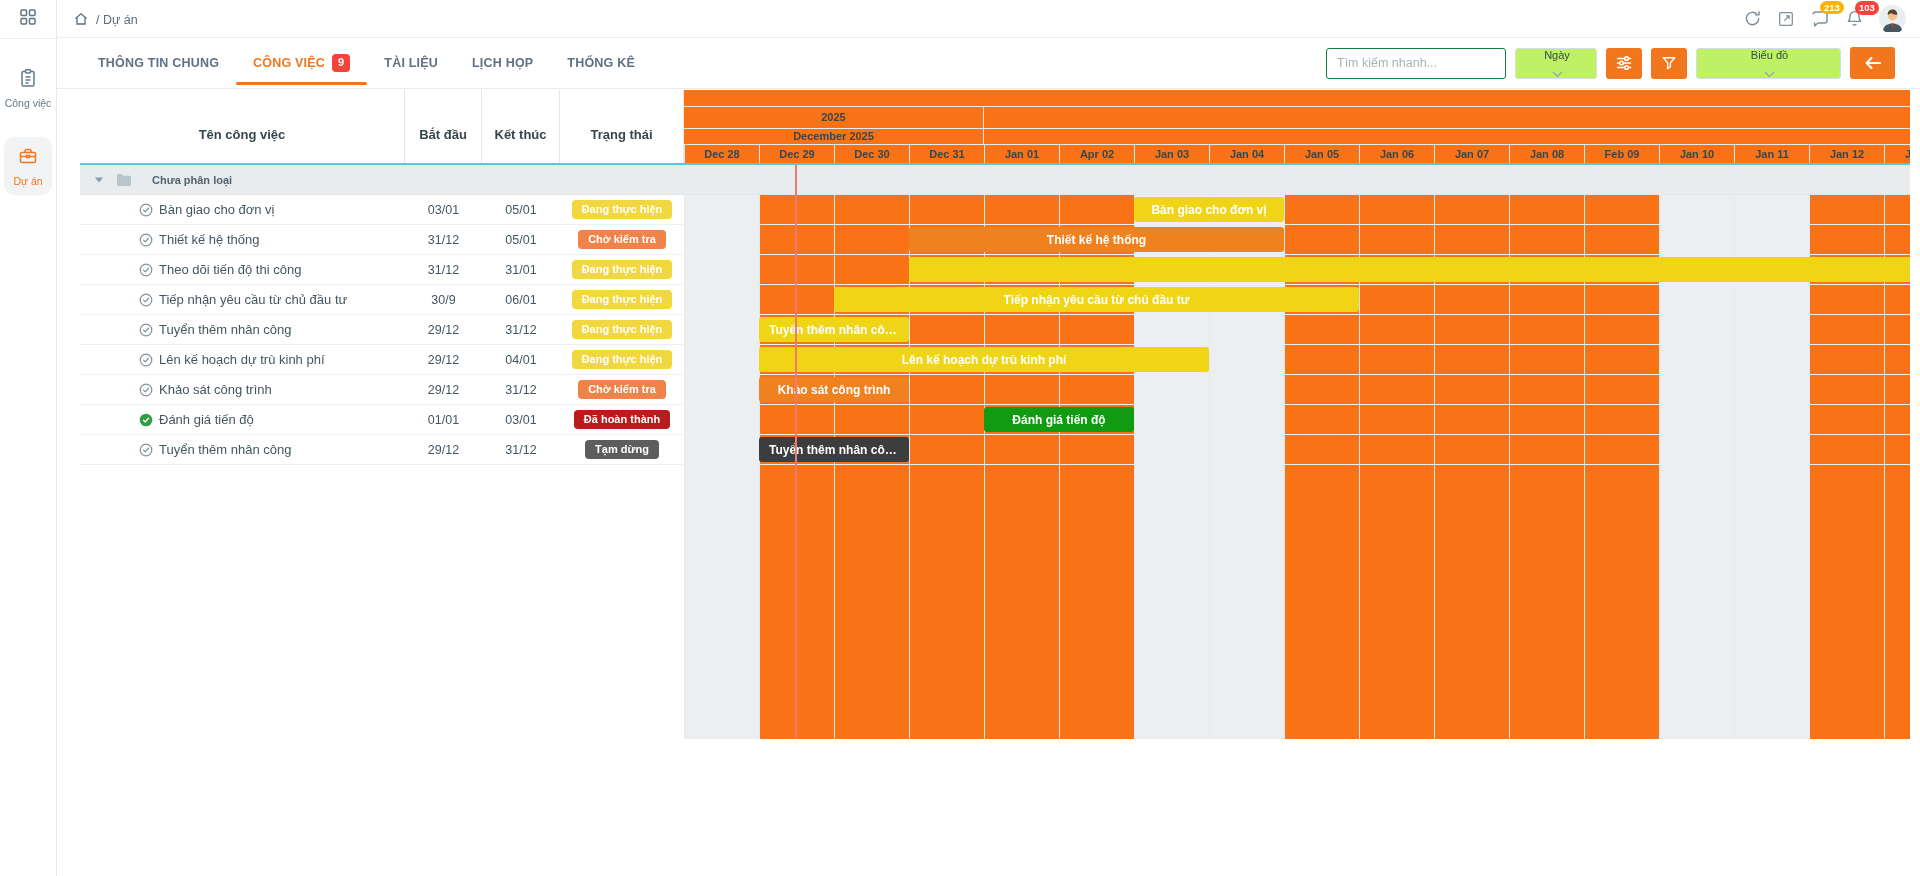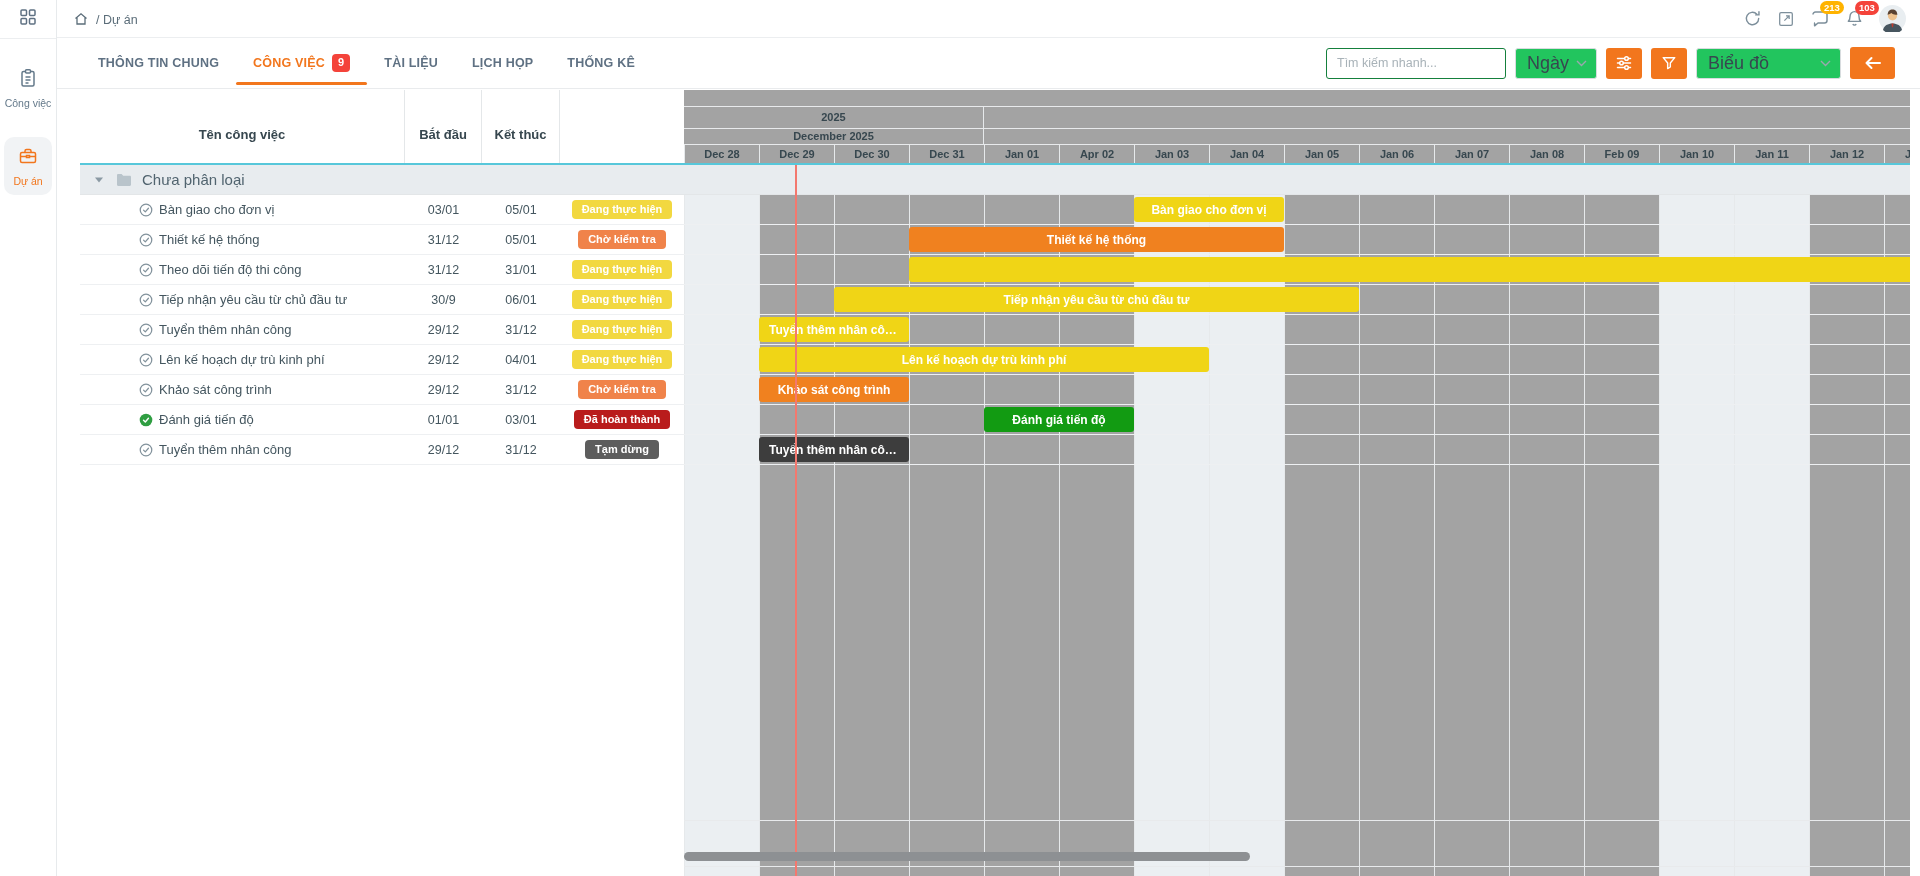--- a/index.html
+++ b/index.html
@@ -26,45 +26,45 @@
   
   .tabbar{position:absolute;left:57px;right:0;top:38px;height:51px;border-bottom:1px solid #e9ebed;display:flex;align-items:center;padding:0 25px 0 24px;box-sizing:border-box;background:#fff;}
   .tabs{display:flex;height:100%;}
   .tab{position:relative;display:flex;align-items:center;padding:0 17px;font-size:12.5px;font-weight:bold;letter-spacing:.2px;color:#5f7183;cursor:pointer;white-space:nowrap;}
   .tab.active{color:#f2761d;}
   .tab.active::after{content:"";position:absolute;left:0;right:0;bottom:3px;height:3px;background:#f2761d;border-radius:2px;}
   .tab-badge{margin-left:7px;background:#f4433a;color:#fff;font-size:11px;font-weight:bold;padding:2px 6px;border-radius:4px;line-height:1.2;}
   .toolbar{margin-left:auto;display:flex;align-items:center;gap:9px;}
   .search{width:180px;height:31px;border:1px solid #15803d;border-radius:3px;padding:0 10px;font-family:"Liberation Sans",sans-serif;font-size:12.5px;color:#37474f;box-sizing:border-box;outline:none;}
   .search::placeholder{color:#a8b2b8;}
-  .select{height:31px;border:1px solid #d8dcdf;border-radius:3px;display:flex;align-items:center;justify-content:space-between;padding:0 9px 0 11px;font-size:18px;color:#37474f;box-sizing:border-box;cursor:pointer;background:#22c55e;}
+  .select{height:31px;border:1px solid #d8dcdf;border-radius:3px;display:flex;align-items:center;justify-content:space-between;padding:0 9px 0 11px;font-size:11px;color:#37474f;box-sizing:border-box;cursor:pointer;background:#bef264;flex-direction:column;}
   .sel-view{width:82px;}
   .sel-chart{width:145px;}
   .obtn{width:36px;height:31px;border:none;border-radius:3px;background:#f2761d;display:flex;align-items:center;justify-content:center;cursor:pointer;padding:0;}
   .obtn.back{width:45px;height:32px;}
 
   
   .table{position:absolute;left:80px;top:90px;width:604px;background:#fff;}
   .thead{display:flex;height:73px;box-sizing:border-box;}
   .th{display:flex;align-items:center;justify-content:center;padding-top:16px;font-size:13px;font-weight:bold;color:#37474f;border-right:1px solid #e4e7e9;box-sizing:border-box;cursor:pointer;}
   .c0{width:325px;}.c1{width:77px;}.c2{width:78px;}.c3{width:124px;}
   .tspacer{height:2px;}
   .tgroup{height:30px;display:flex;align-items:center;background:#e8ecef;border-bottom:1px solid #e3e6e8;box-sizing:border-box;cursor:pointer;}
   .tg-caret{margin-left:14px;display:flex;}
   .tg-folder{margin-left:12px;display:flex;}
-  .tg-label{margin-left:10px;font-size:15px;color:#51646f;}
+  .tg-label{margin-left:20px;font-size:11px;color:#51646f;font-weight:bold;}
   .trow{height:30px;display:flex;align-items:center;border-bottom:1px solid #eef0f2;box-sizing:border-box;cursor:pointer;}
   .td{font-size:12.5px;color:#44565f;box-sizing:border-box;}
   .td.name{display:flex;align-items:center;padding-left:59px;font-size:13px;overflow:hidden;white-space:nowrap;}
   .chk{display:flex;margin-right:6px;flex:none;}
   .td.ctr{display:flex;align-items:center;justify-content:center;}
   .badge{padding:3px 10px;border-radius:4px;font-size:11px;font-weight:bold;color:#fff;line-height:1.25;white-space:nowrap;}
 
   
-  .gantt{position:absolute;left:684px;top:90px;width:1236px;height:786px;overflow:hidden;background:#a3a3a3;}
+  .gantt{position:absolute;left:684px;top:90px;width:1236px;height:649px;overflow:hidden;background:#f97316;}
   .gcol{position:absolute;top:73px;height:713px;width:75px;border-left:1px solid #e6e9eb;box-sizing:border-box;z-index:0;}
   .gcol.wkend{background:#ebeff2;}
   .ghline{position:absolute;left:0;width:1226px;height:1px;background:#e8eaec;}
   .gyear,.gmonth{position:absolute;left:0;width:300px;text-align:center;font-size:11px;font-weight:bold;color:#37474f;border-right:1px solid #e6e9eb;box-sizing:border-box;}
   .gyear{top:17px;height:21px;line-height:21px;}
   .gmonth{top:39px;height:15px;line-height:15px;}
   .gday{position:absolute;top:55px;height:18px;line-height:18px;width:75px;text-align:center;font-size:11px;font-weight:bold;color:#37474f;border-left:1px solid #e6e9eb;box-sizing:border-box;}
   .gband{position:absolute;left:0;top:75px;width:1226px;height:30px;background:#e8ecef;border-bottom:1px solid #e3e6e8;box-sizing:border-box;z-index:2;}
   .grow{position:absolute;left:0;width:1226px;height:30px;border-bottom:1px solid #eef0f2;box-sizing:border-box;z-index:1;}
   .gbar{position:absolute;height:25px;border-radius:3px;z-index:3;cursor:pointer;display:flex;align-items:center;justify-content:center;overflow:hidden;}
@@ -213,20 +213,21 @@
         </svg>
       </button>
     </div>
   </nav>
 
   <section class="table">
     <div class="thead" id="tableHead">
         <div class="th c0">Tên công việc</div>
         <div class="th c1">Bắt đầu</div>
         <div class="th c2">Kết thúc</div>
+        <div class="th c3">Trạng thái</div>
       </div>
     <div class="tspacer"></div>
     <div id="tableBody">
         <div class="tgroup">
           <span class="tg-caret">
             <svg width="10" height="8" viewBox="0 0 10 8">
               <path d="M1 1.5h8L5 6.5z" fill="#8b9aa4"></path>
             </svg>
           </span>
           <span class="tg-folder">

